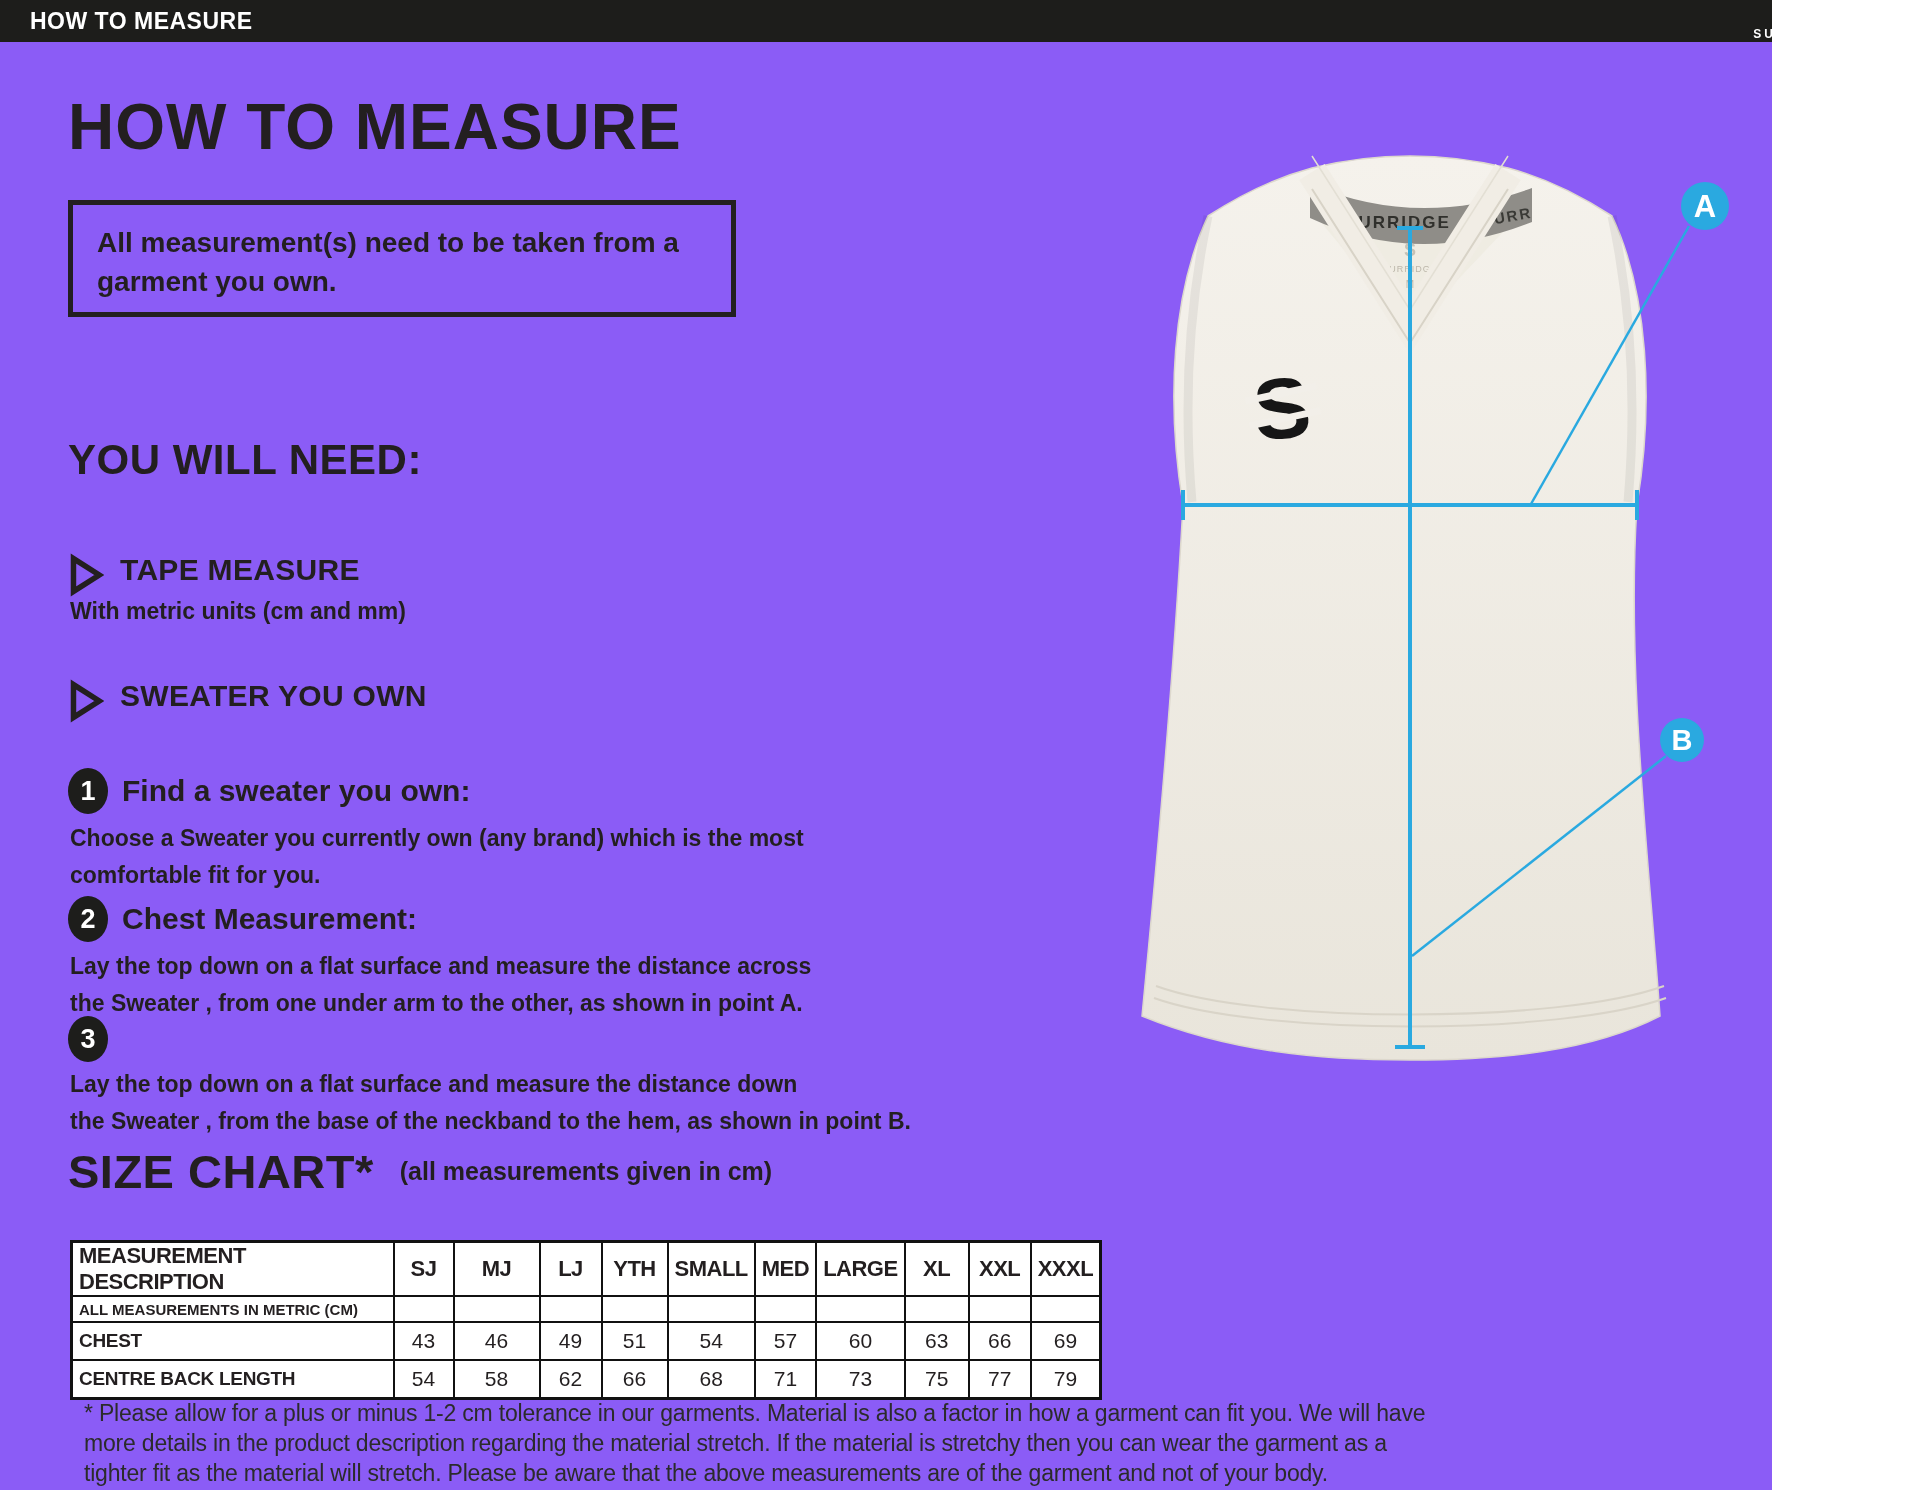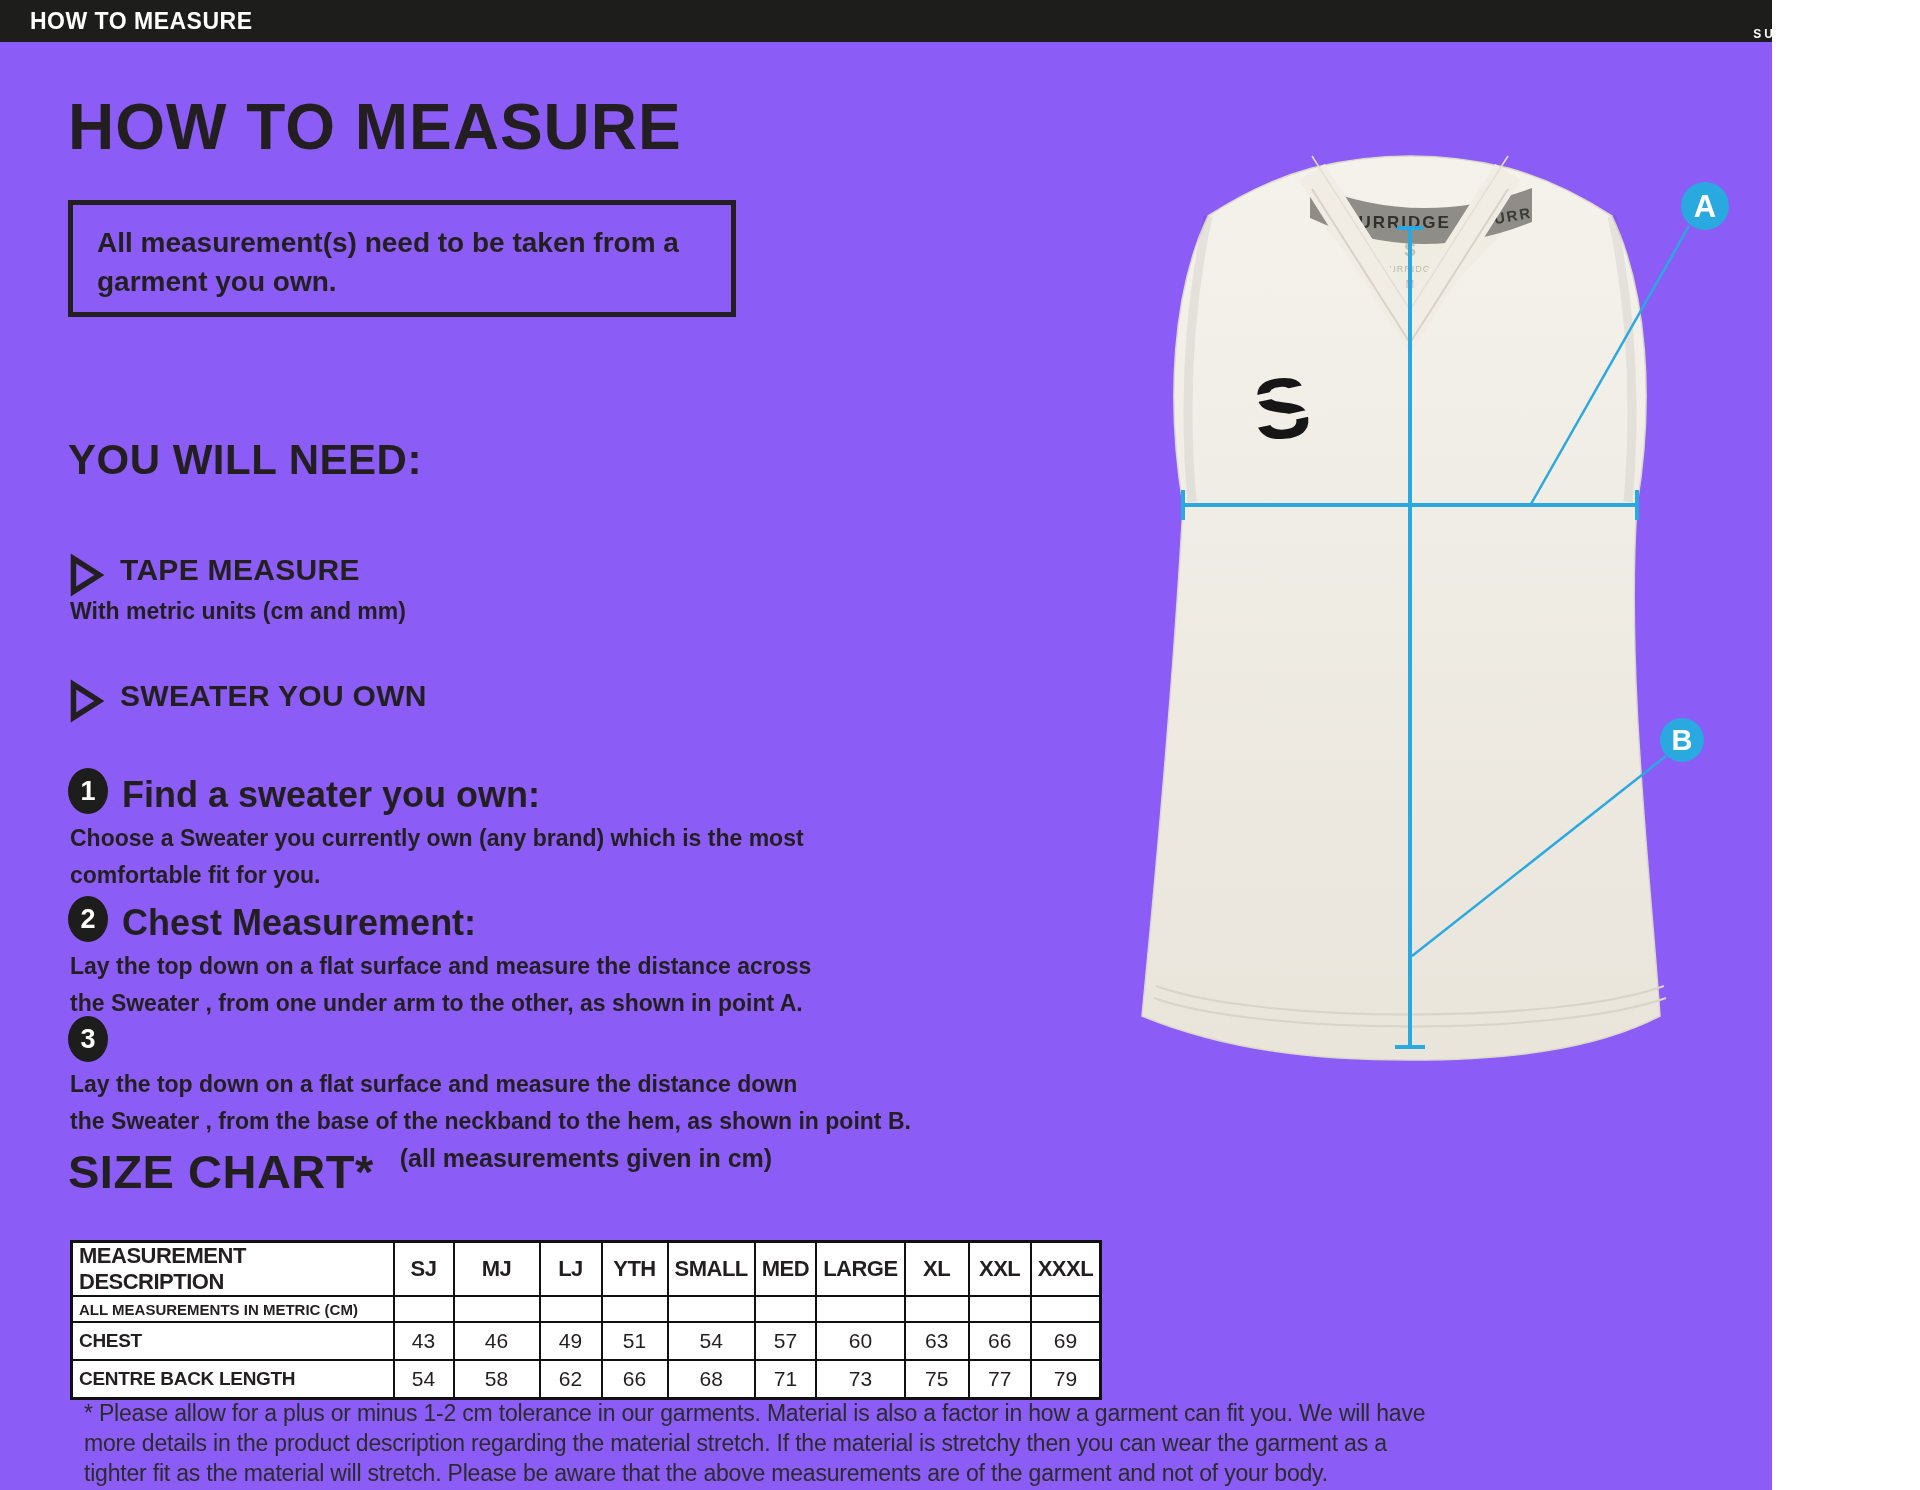--- a/index.html
+++ b/index.html
@@ -18,25 +18,25 @@
   .notice { position:absolute; left:68px; top:200px; width:668px; height:117px; border:5px solid #231f20; padding:18px 24px; }
   .notice span { display:block; font-size:28px; font-weight:bold; line-height:39px; }
   .h2 { position:absolute; left:68px; top:436px; font-size:42px; font-weight:bold; letter-spacing:0.5px; }
 
   .tri { position:absolute; width:36px; height:46px; }
   .need-title { position:absolute; font-size:30px; font-weight:bold; letter-spacing:0.3px; }
   .need-desc { position:absolute; font-size:23px; font-weight:bold; }
 
   .badge { position:absolute; width:40px; height:46px; background:#1d1d1b; border-radius:50%; color:#fff;
            display:flex; align-items:center; justify-content:center; font-size:27px; font-weight:bold; }
-  .step-title { position:absolute; font-size:36px; font-weight:bold; }
+  .step-title { position:absolute; font-size:30px; font-weight:bold; }
   .step-body { position:absolute; font-size:23px; font-weight:bold; line-height:37px; }
   .step-body span { display:block; }
 
-  .sizechart-head { position:absolute; left:68px; top:1144px; display:flex; align-items:flex-start; }
+  .sizechart-head { position:absolute; left:68px; top:1144px; display:flex; align-items:center; }
   .sizechart-title { font-size:47px; font-weight:bold; letter-spacing:0.5px; }
   .sizechart-sub { font-size:25px; font-weight:bold; margin-left:26px; }
 
   table.sizes { position:absolute; left:70px; top:1240px; border-collapse:collapse; table-layout:fixed; background:#fff; border:3px solid #111; }
   table.sizes th, table.sizes td { border:2px solid #111; padding:0 6px; }
   table.sizes thead th { height:48px; font-size:22px; font-weight:bold; letter-spacing:-0.5px; text-align:center; }
   table.sizes thead th:first-child { text-align:left; }
   tr.metric-row th { height:26px; font-size:15px; font-weight:bold; text-align:left; }
   tr.metric-row td { height:26px; }
   tr.data-row th { height:38px; font-size:19px; font-weight:bold; text-align:left; letter-spacing:-0.3px; }

